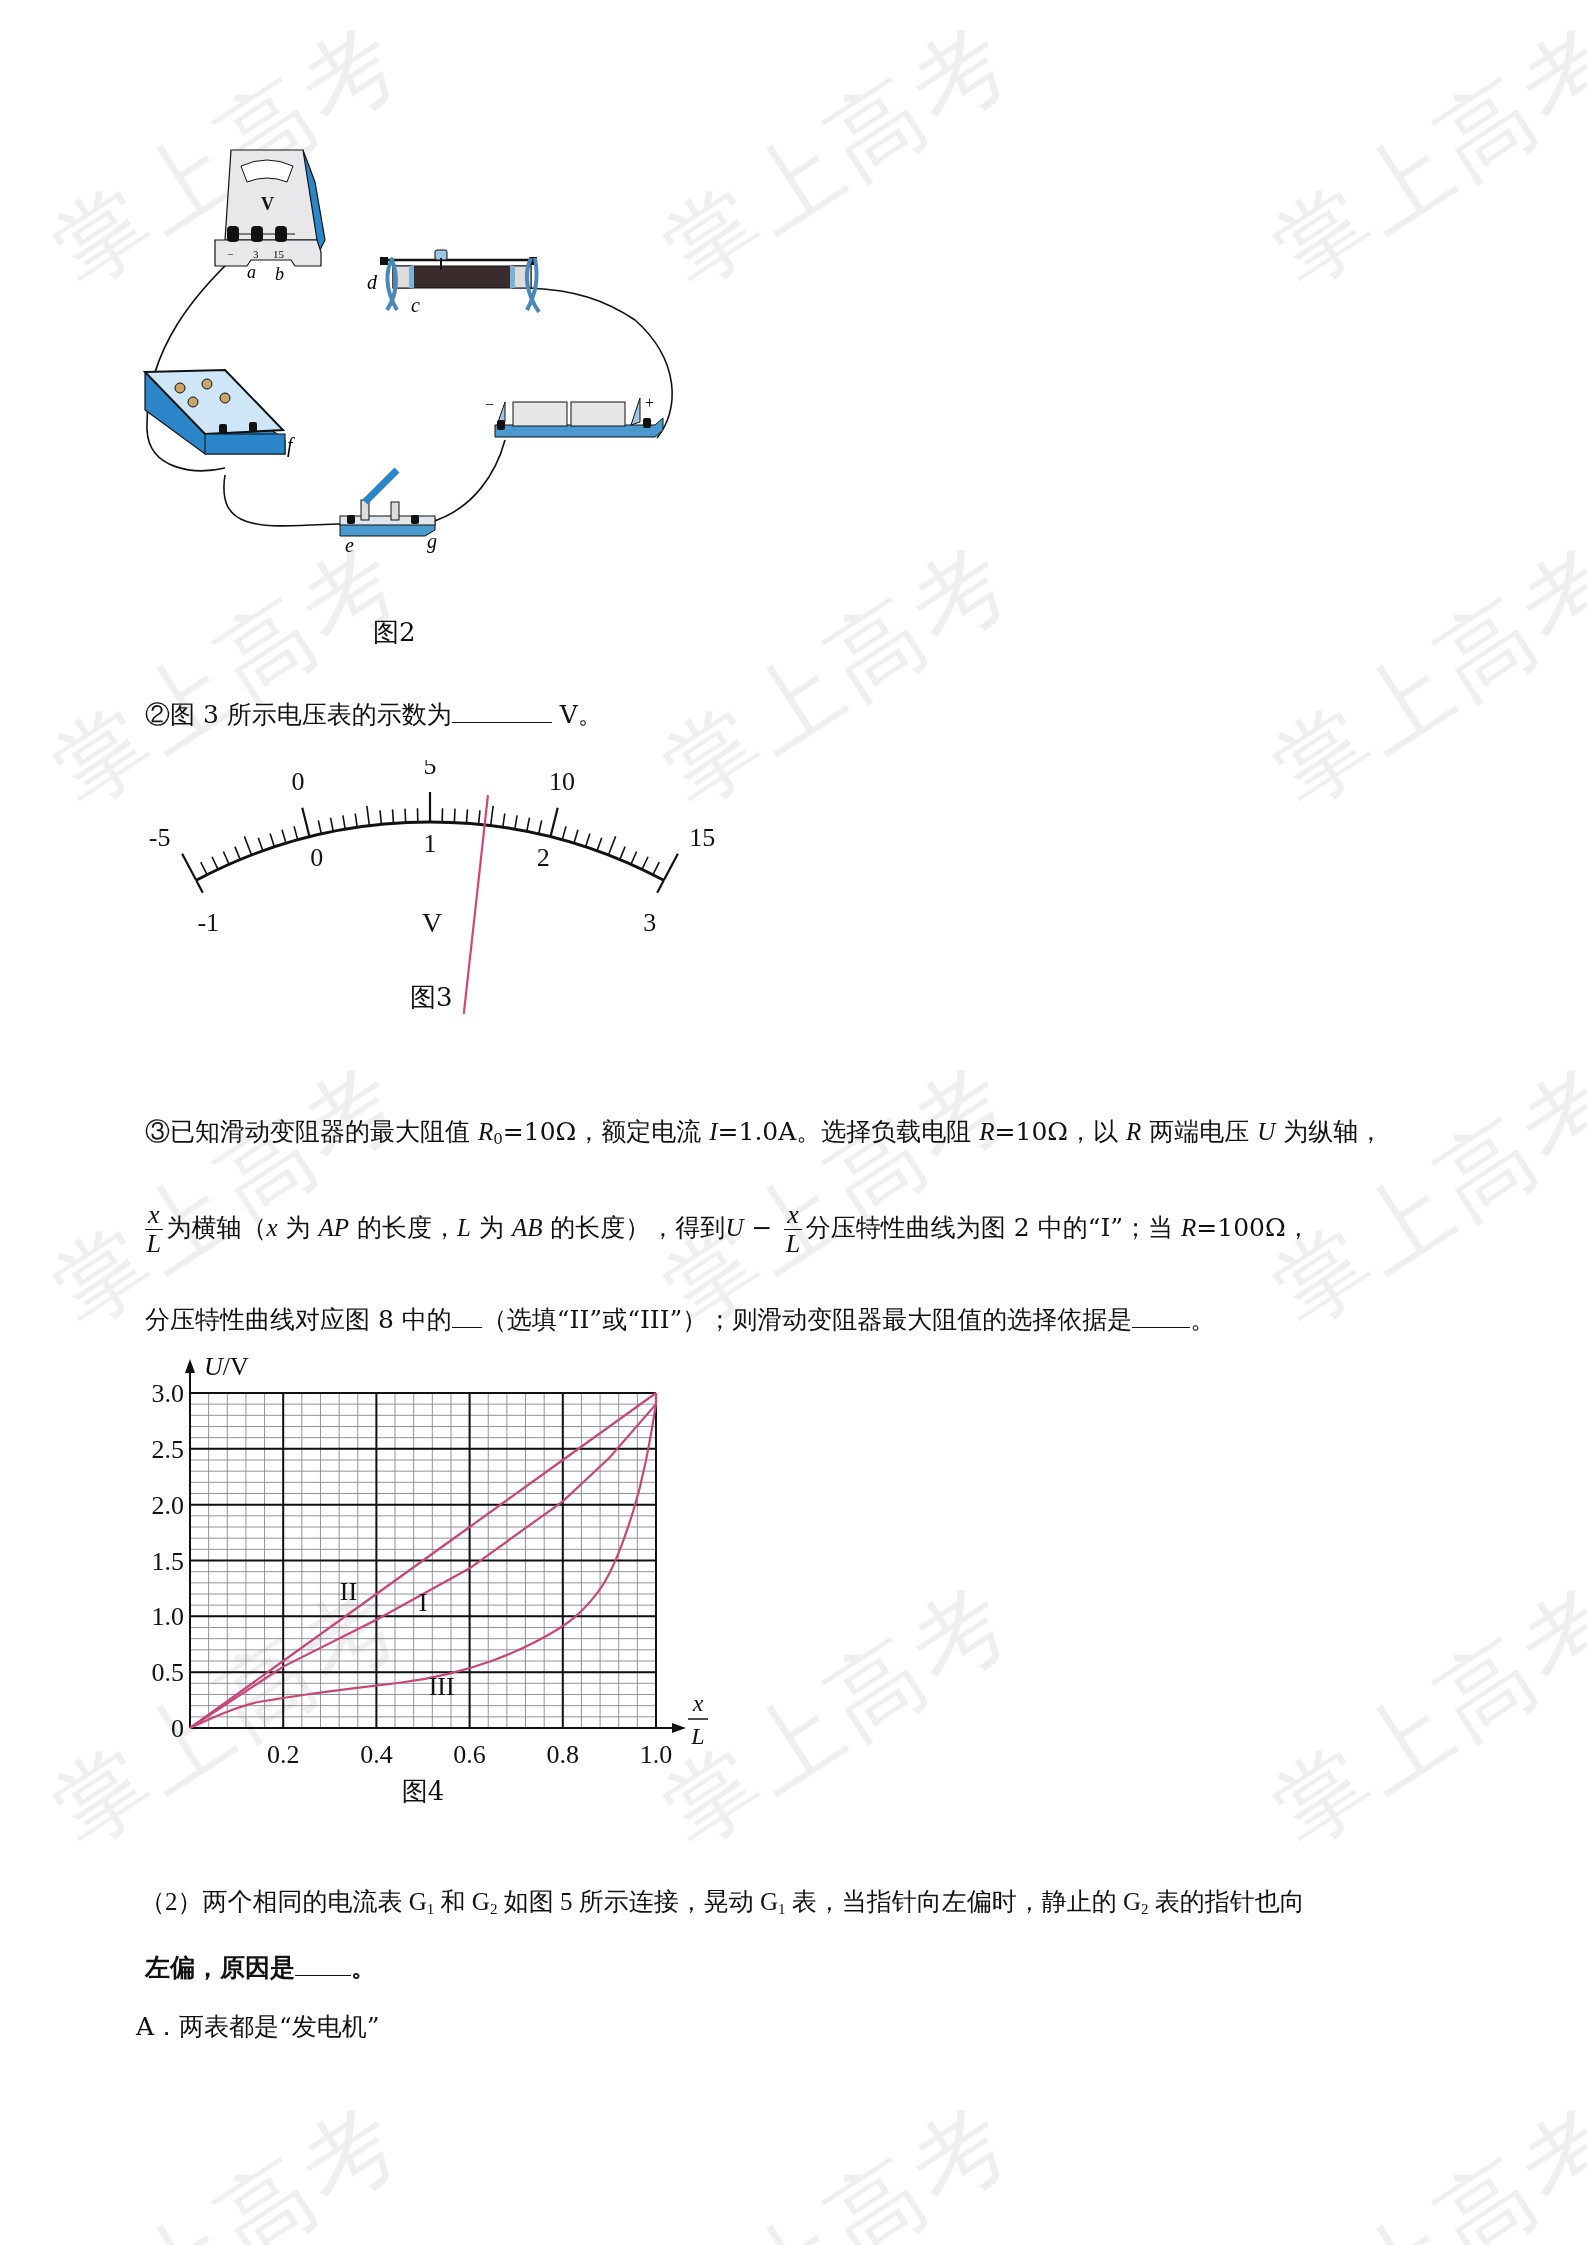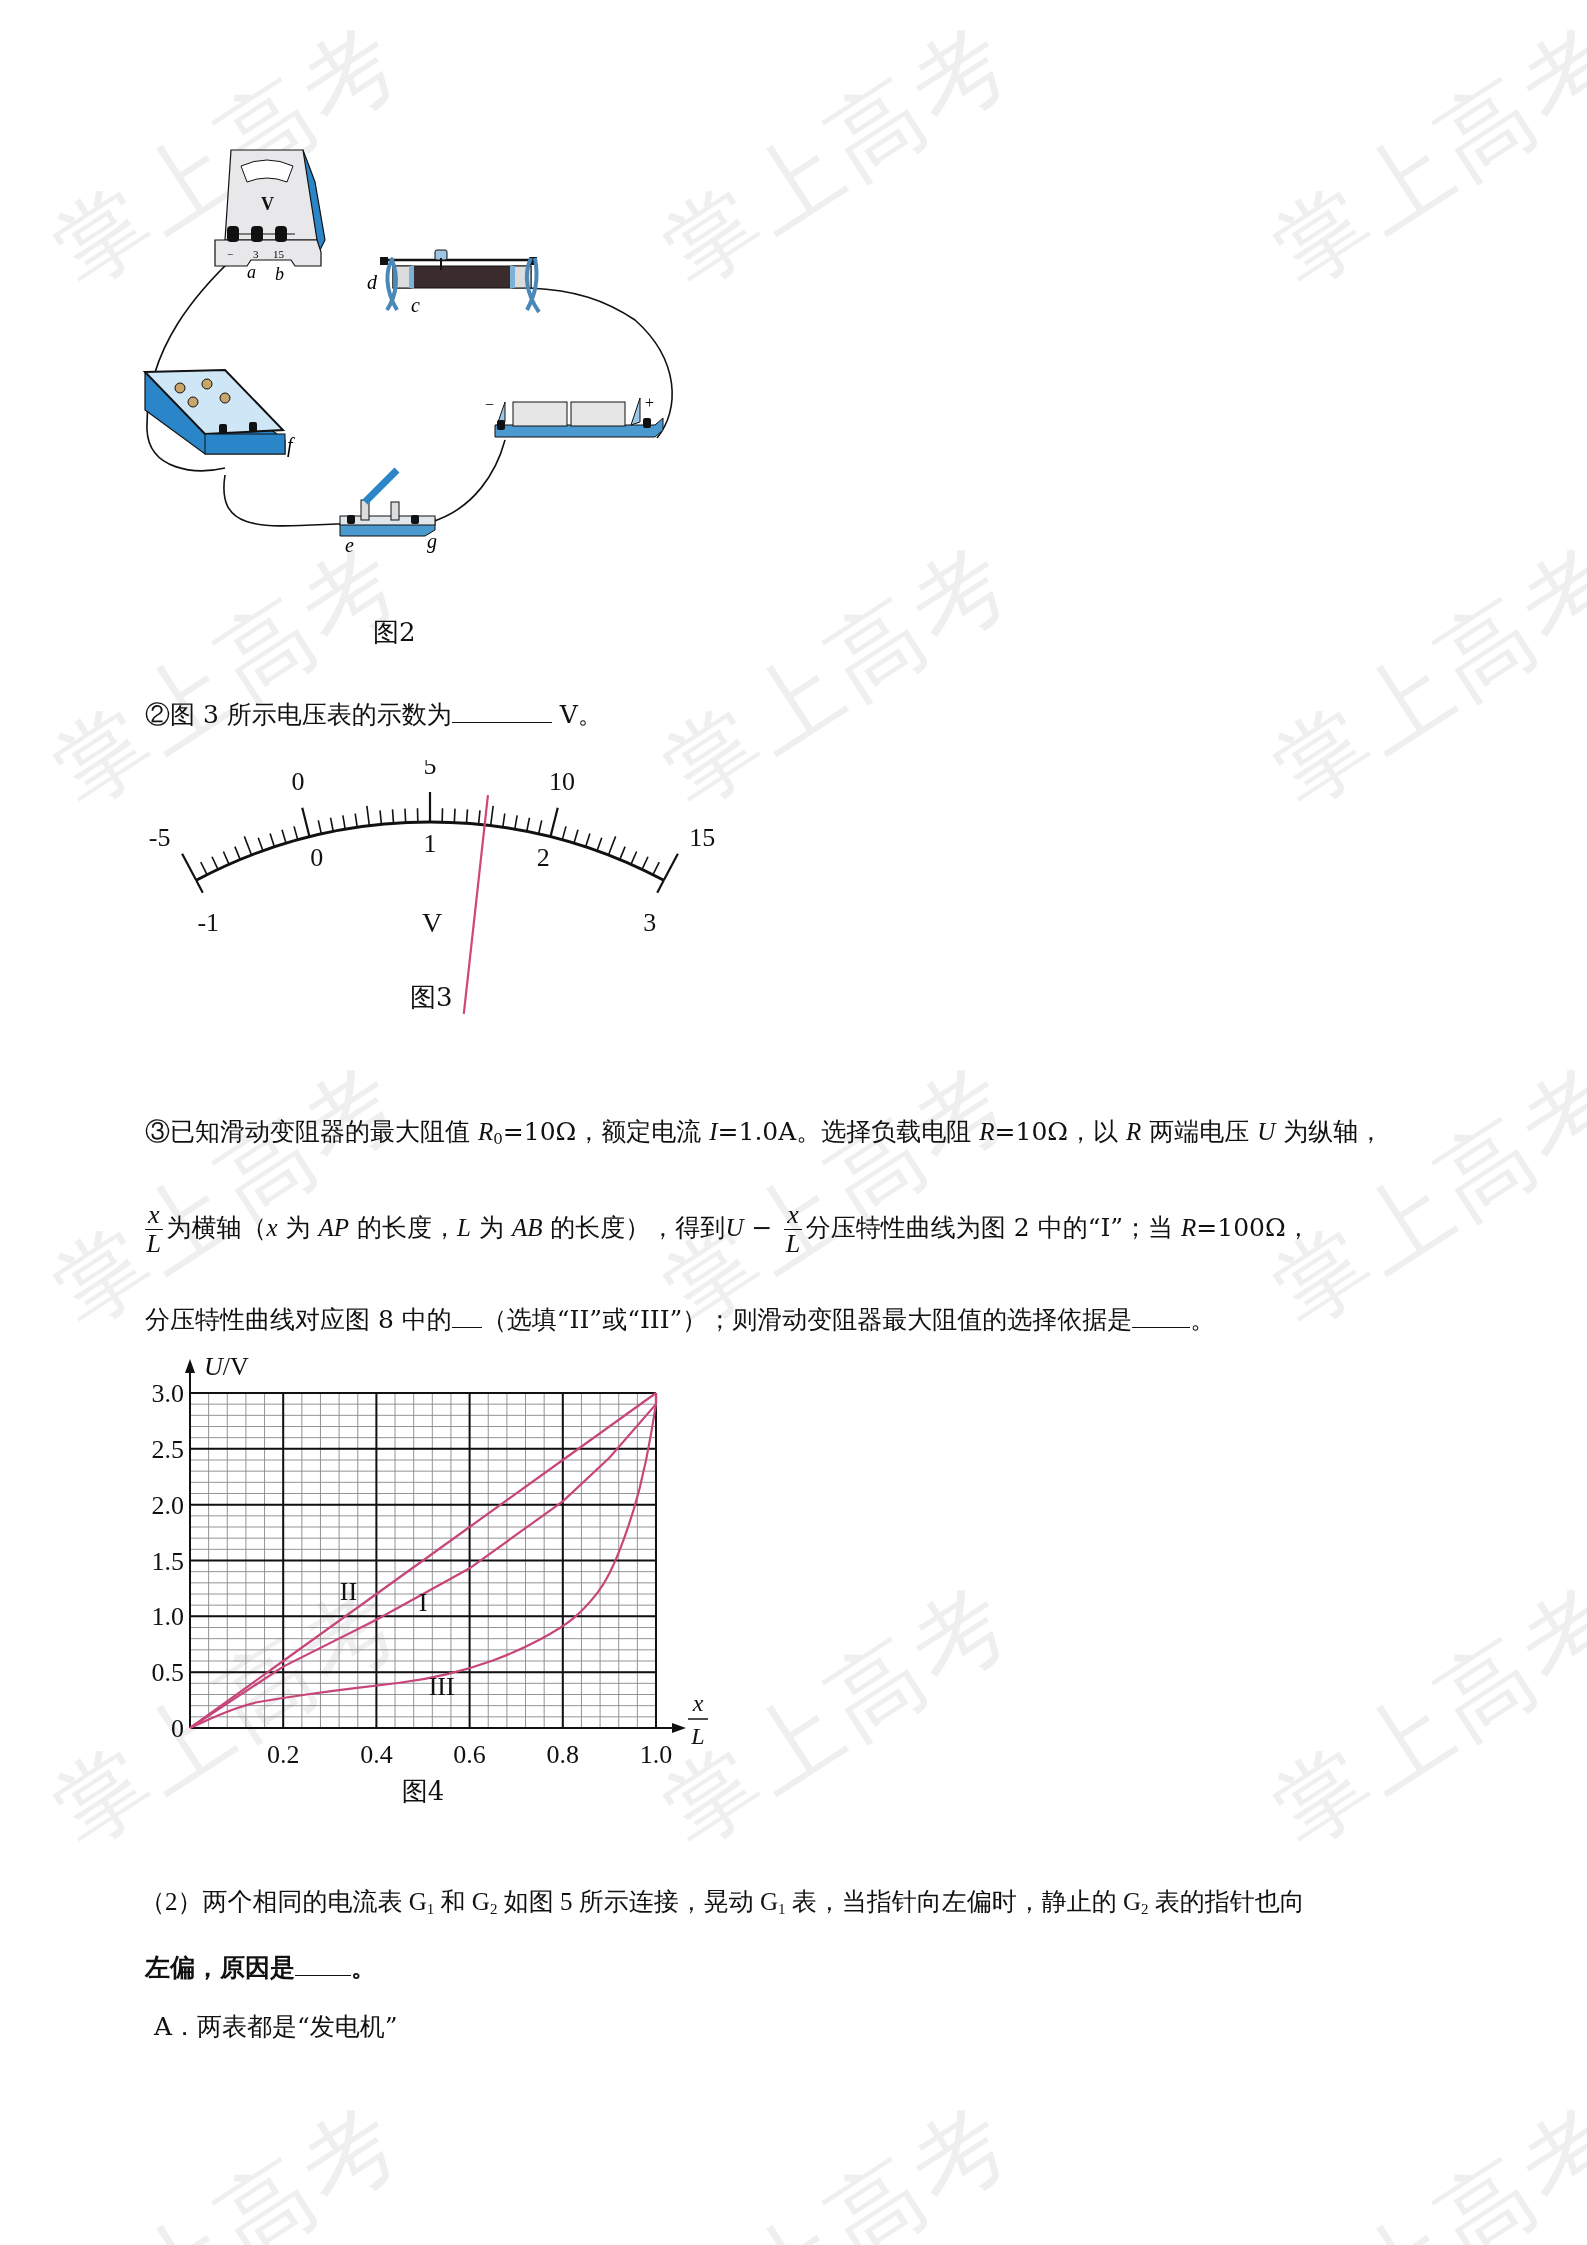--- a/index.html
+++ b/index.html
@@ -306,15 +306,15 @@
       <text x="293" y="450" text-anchor="middle" font-size="26" font-family="DejaVu Serif,Liberation Serif,serif" fill="#111">图4</text>
     </svg>
 </div>
 
 <div class="abs txt" style="left:140px;top:1887px;font-family:Liberation Serif, serif;">
   <span>（2）两个相同的电流表 G</span><span class="sub">1</span><span> 和 G</span><span class="sub">2</span><span> 如图 5 所示连接，晃动 G</span><span class="sub">1</span><span> 表，当指针向左偏时，静止的 G</span><span class="sub">2</span><span> 表的指针也向</span>
 </div>
 <div class="abs txt" style="left:145px;top:1953px;font-weight:bold;">
   <span>左偏，原因是</span><span class="blank" style="width:56px;"></span><span>。</span>
 </div>
-<div class="abs txt" style="left:154px;top:2012px;">
+<div class="abs txt" style="left:136px;top:2012px;">
   <span>A．两表都是“发电机”</span>
 </div>
 
 </body></html>

